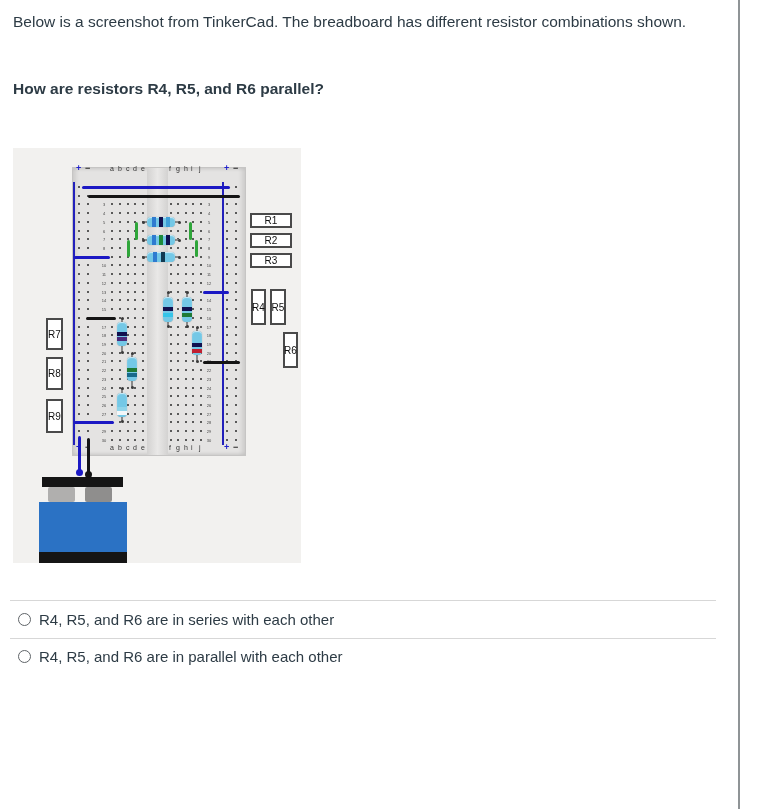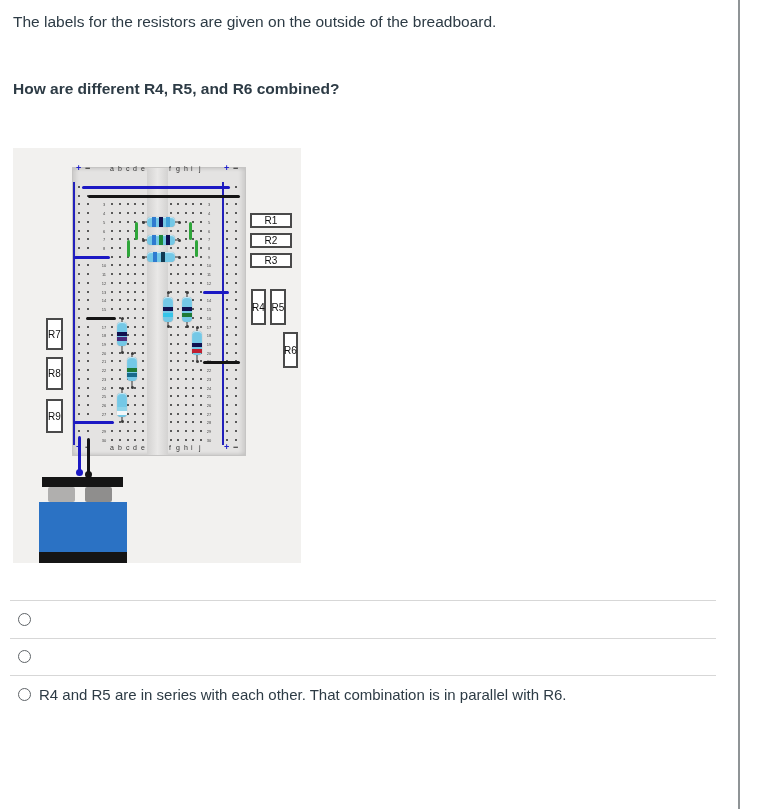--- a/index.html
+++ b/index.html
@@ -46,24 +46,24 @@
   .option-label { font-size:15px; }
 </style>
 </head>
 <body>
 
 <div id="page" style="color: rgb(45, 59, 69);">
 
   <div class="page-border" style="left: 738px; background: rgb(143, 148, 150);"></div>
 
   <div class="q-intro">
-    <div>The labels for the resistors are given on the outside of the breadboard.</div>
+    <div>Below is a screenshot from TinkerCad. The breadboard has different resistor combinations shown.</div>
   </div>
 
-  <div class="q-prompt">How are different R4, R5, and R6 combined?</div>
+  <div class="q-prompt">How are resistors R4, R5, and R6 parallel?</div>
 
   <div class="figure" style="background: rgb(242, 241, 239);">
     <div class="board"></div>
     <div class="channel"></div>
     <div id="grid-layer">
         <div class="dot" style="left: 98px; top: 38px;"></div>
         <div class="dot" style="left: 106px; top: 38px;"></div>
         <div class="dot" style="left: 114px; top: 38px;"></div>
         <div class="dot" style="left: 121px; top: 38px;"></div>
         <div class="dot" style="left: 129px; top: 38px;"></div>
@@ -669,23 +669,21 @@
     <div class="bat" id="bat-plate" style="left: 29px; top: 329px; width: 81px; height: 10px; background: rgb(21, 21, 21);"></div>
     <div class="bat" id="bat-term-l" style="left: 35px; top: 339px; width: 27px; height: 15px; border-radius: 2px; background: rgb(176, 175, 174);"></div>
     <div class="bat" id="bat-term-r" style="left: 72px; top: 339px; width: 27px; height: 15px; border-radius: 2px; background: rgb(143, 142, 141);"></div>
     <div class="bat" id="bat-body" style="left: 26px; top: 354px; width: 88px; height: 50px; background: rgb(43, 114, 196);"></div>
     <div class="bat" id="bat-base" style="left: 26px; top: 404px; width: 88px; height: 11px; background: rgb(21, 21, 21);"></div>
   </div>
 
   <div class="options">
     <div class="option" style="border-top-color: rgb(215, 215, 215);">
       <span class="radio"></span>
+      <span class="option-label">R4, R5, and R6 are in series with each other</span>
     </div>
     <div class="option" style="border-top-color: rgb(215, 215, 215);">
       <span class="radio"></span>
-    </div>
-    <div class="option" style="border-top-color: rgb(215, 215, 215);">
-      <span class="radio"></span>
-      <span class="option-label">R4 and R5 are in series with each other. That combination is in parallel with R6.</span>
+      <span class="option-label">R4, R5, and R6 are in parallel with each other</span>
     </div>
   </div>
 
 </div>
 
 </body></html>

